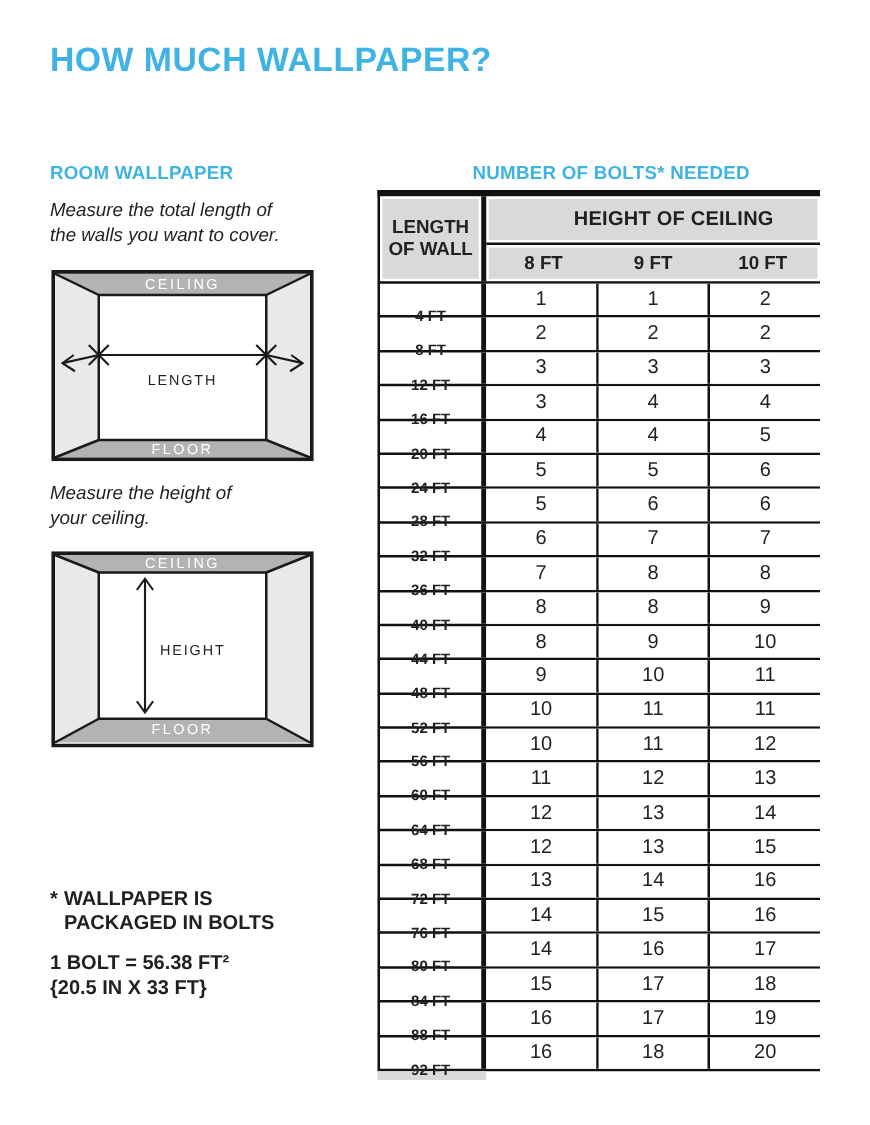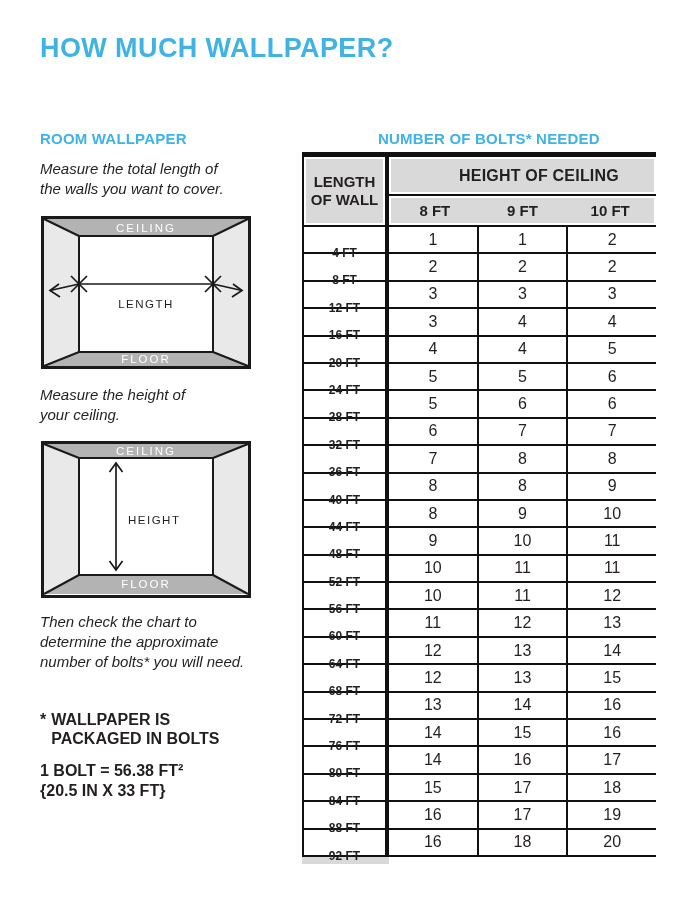--- a/index.html
+++ b/index.html
@@ -102,23 +102,20 @@
     <text x="105" y="13.5" text-anchor="middle" font-size="11.5" letter-spacing="2" fill="#ffffff">CEILING</text>
     <text x="105" y="146.5" text-anchor="middle" font-size="11.5" letter-spacing="2" fill="#ffffff">FLOOR</text>
     <g stroke="#1a1a1a" stroke-width="1.7" fill="none">
       <line x1="75" y1="22" x2="75" y2="129"></line>
       <polyline points="68.5,31 75,22 81.5,31"></polyline>
       <polyline points="68.5,120 75,129 81.5,120"></polyline>
     </g>
     <text x="87" y="83" text-anchor="start" font-size="11.5" letter-spacing="1.5" fill="#231f20">HEIGHT</text>
   </svg>
 
-  <p class="step" id="step3">Then check the chart to
-determine the approximate
-number of bolts* you will need.</p>
 
   <p class="fnote">
     <span class="ast">*</span>
     <span class="txt">WALLPAPER IS
 PACKAGED IN BOLTS</span>
   </p>
 
   <div class="boltspec">
     <div>1 BOLT = 56.38 FT²</div>
     <div>{20.5 IN X 33 FT}</div>

